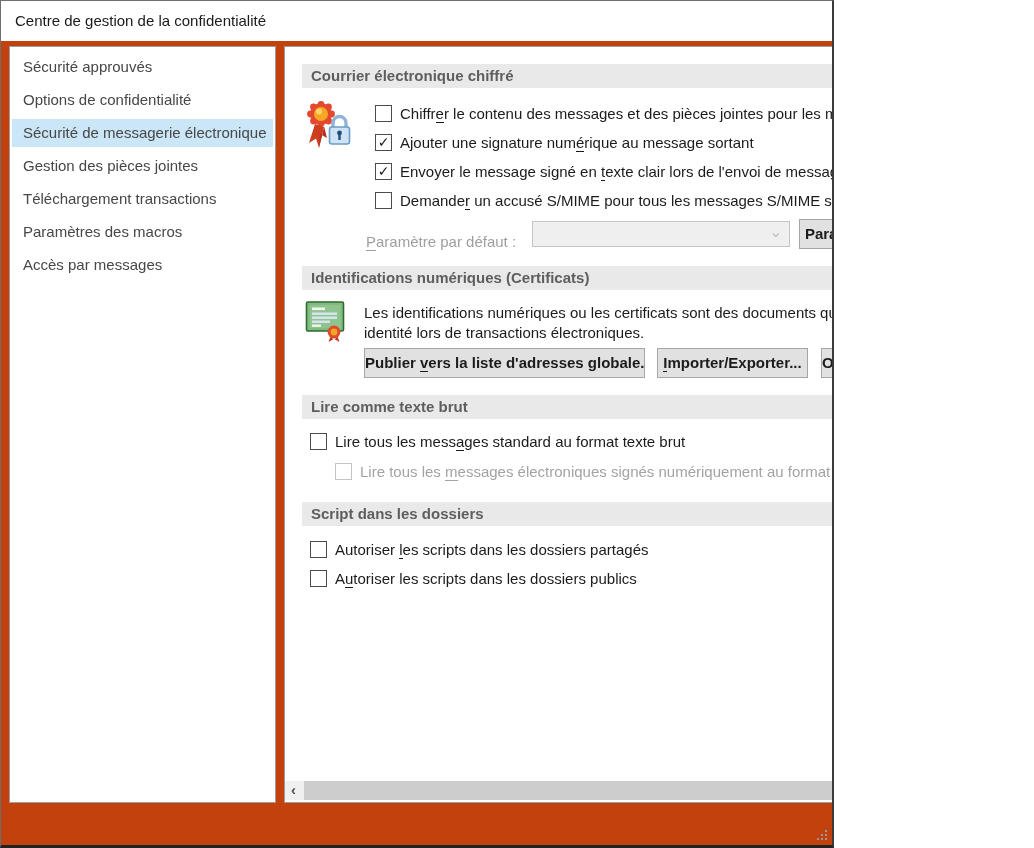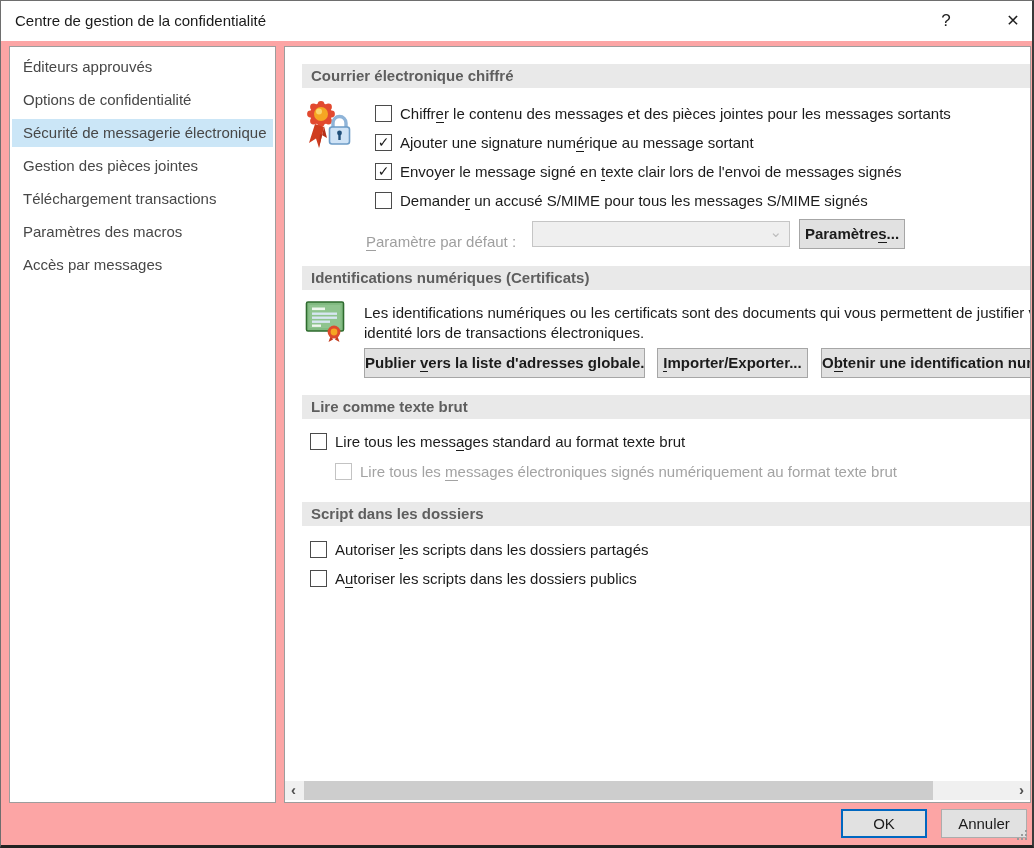--- a/index.html
+++ b/index.html
@@ -1,19 +1,19 @@
 <!DOCTYPE html>
 <html><head>
 <meta charset="utf-8">
 <style>
   * { margin:0; padding:0; box-sizing:border-box; }
   html,body { background:#ffffff; }
   body { font-family:"Liberation Sans", sans-serif; }
 
-  .window { position:relative; width:1034px; height:848px; background:#fca5a5;
+  .window { position:relative; width:834px; height:848px; background:#c2410c;
             border:1px solid #6e6e6e; border-right:2px solid #3a3a3a; border-bottom:3px solid #222;
             overflow:hidden; }
 
   .titlebar { position:absolute; left:0; top:0; right:0; height:40px; background:#ffffff; }
   .title { position:absolute; left:14px; top:0; line-height:40px; font-size:15px; color:#1a1a1a; white-space:nowrap; }
   .tb-btn { position:absolute; top:0; width:40px; height:40px; text-align:center; line-height:40px;
             font-size:17px; color:#1f1f1f; cursor:default; }
   .tb-help { left:925px; }
   .tb-close { left:992px; font-size:16px; }
 
@@ -70,21 +70,21 @@
 
 <div class="window">
 
   <div class="titlebar">
     <div class="title">Centre de gestion de la confidentialité</div>
     <div class="tb-btn tb-help">?</div>
     <div class="tb-btn tb-close">✕</div>
   </div>
 
   <div class="panel sidebar">
-    <div class="side-item" style="top:6px">Éditeurs approuvés</div>
+    <div class="side-item" style="top:6px">Sécurité approuvés</div>
     <div class="side-item" style="top:39px">Options de confidentialité</div>
     <div class="side-item selected" style="top:72px">Sécurité de messagerie électronique</div>
     <div class="side-item" style="top:105px">Gestion des pièces jointes</div>
     <div class="side-item" style="top:138px">Téléchargement transactions</div>
     <div class="side-item" style="top:171px">Paramètres des macros</div>
     <div class="side-item" style="top:204px">Accès par messages</div>
   </div>
 
   <div class="panel mainpanel">
     <div class="content">

